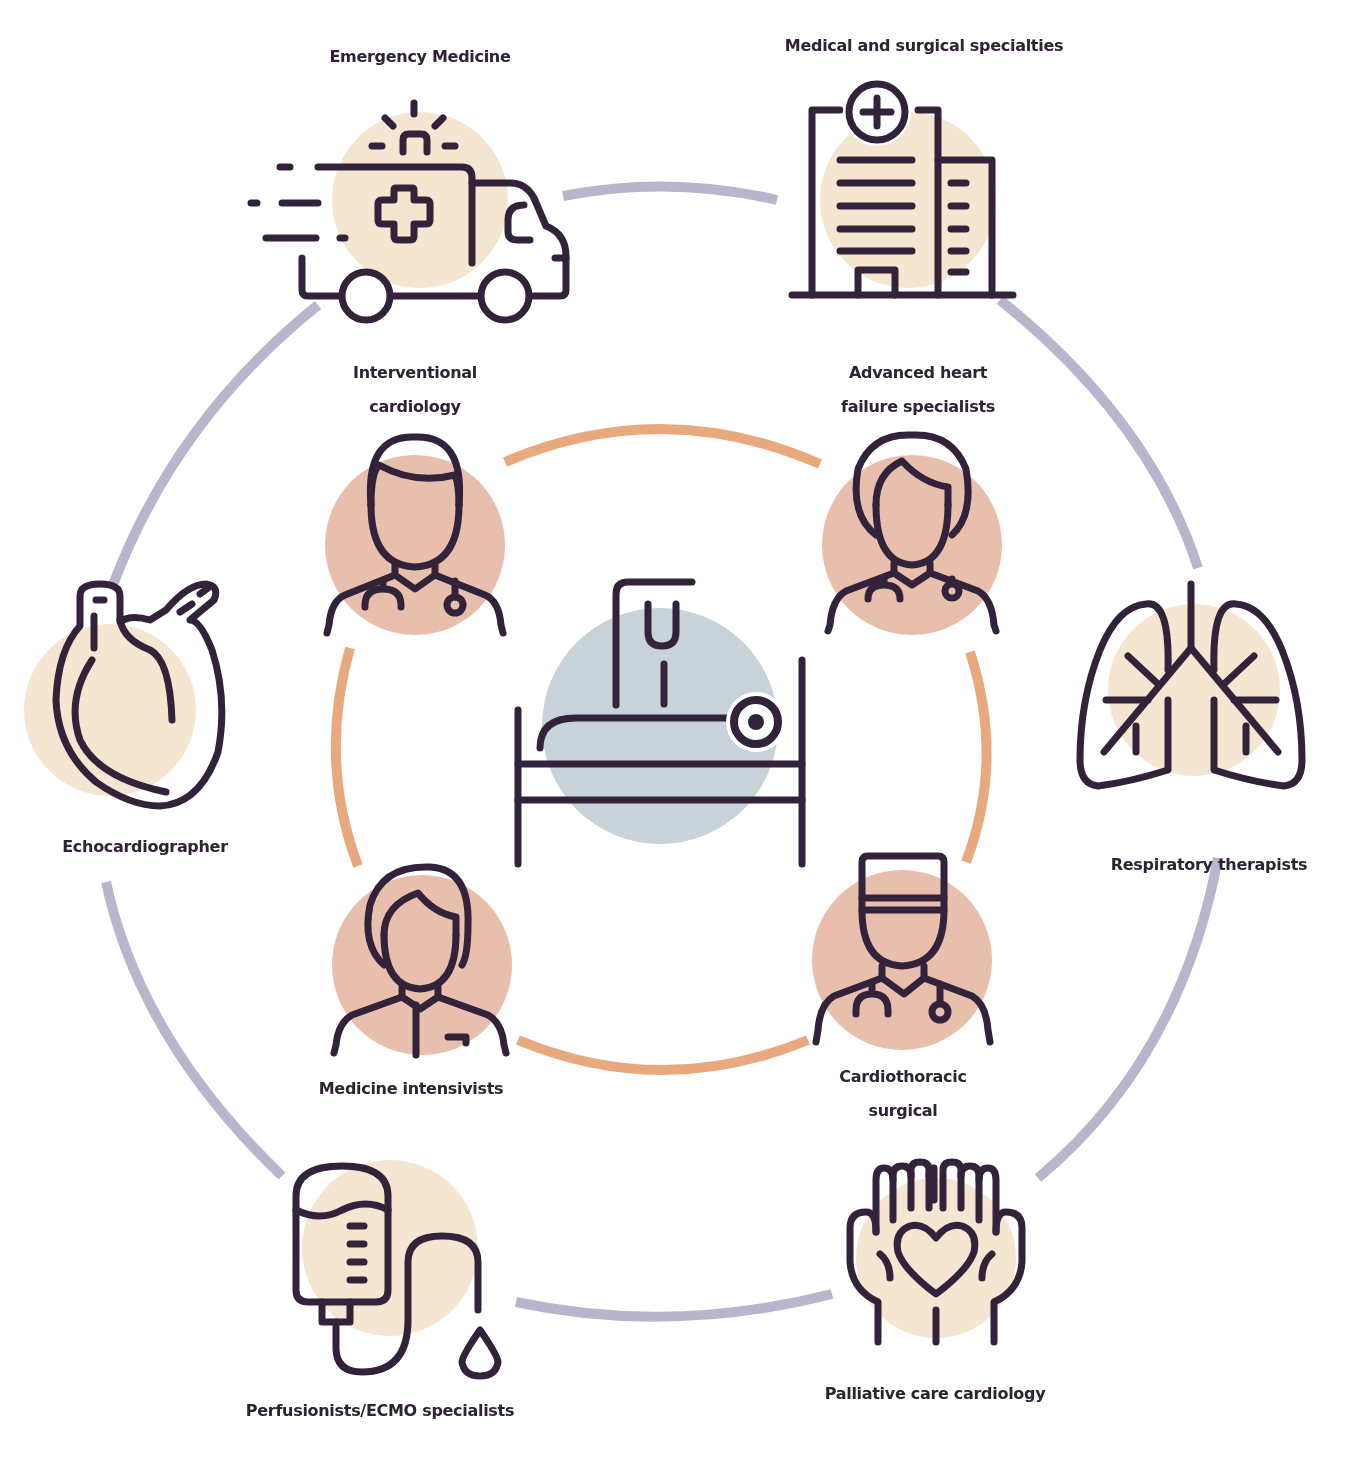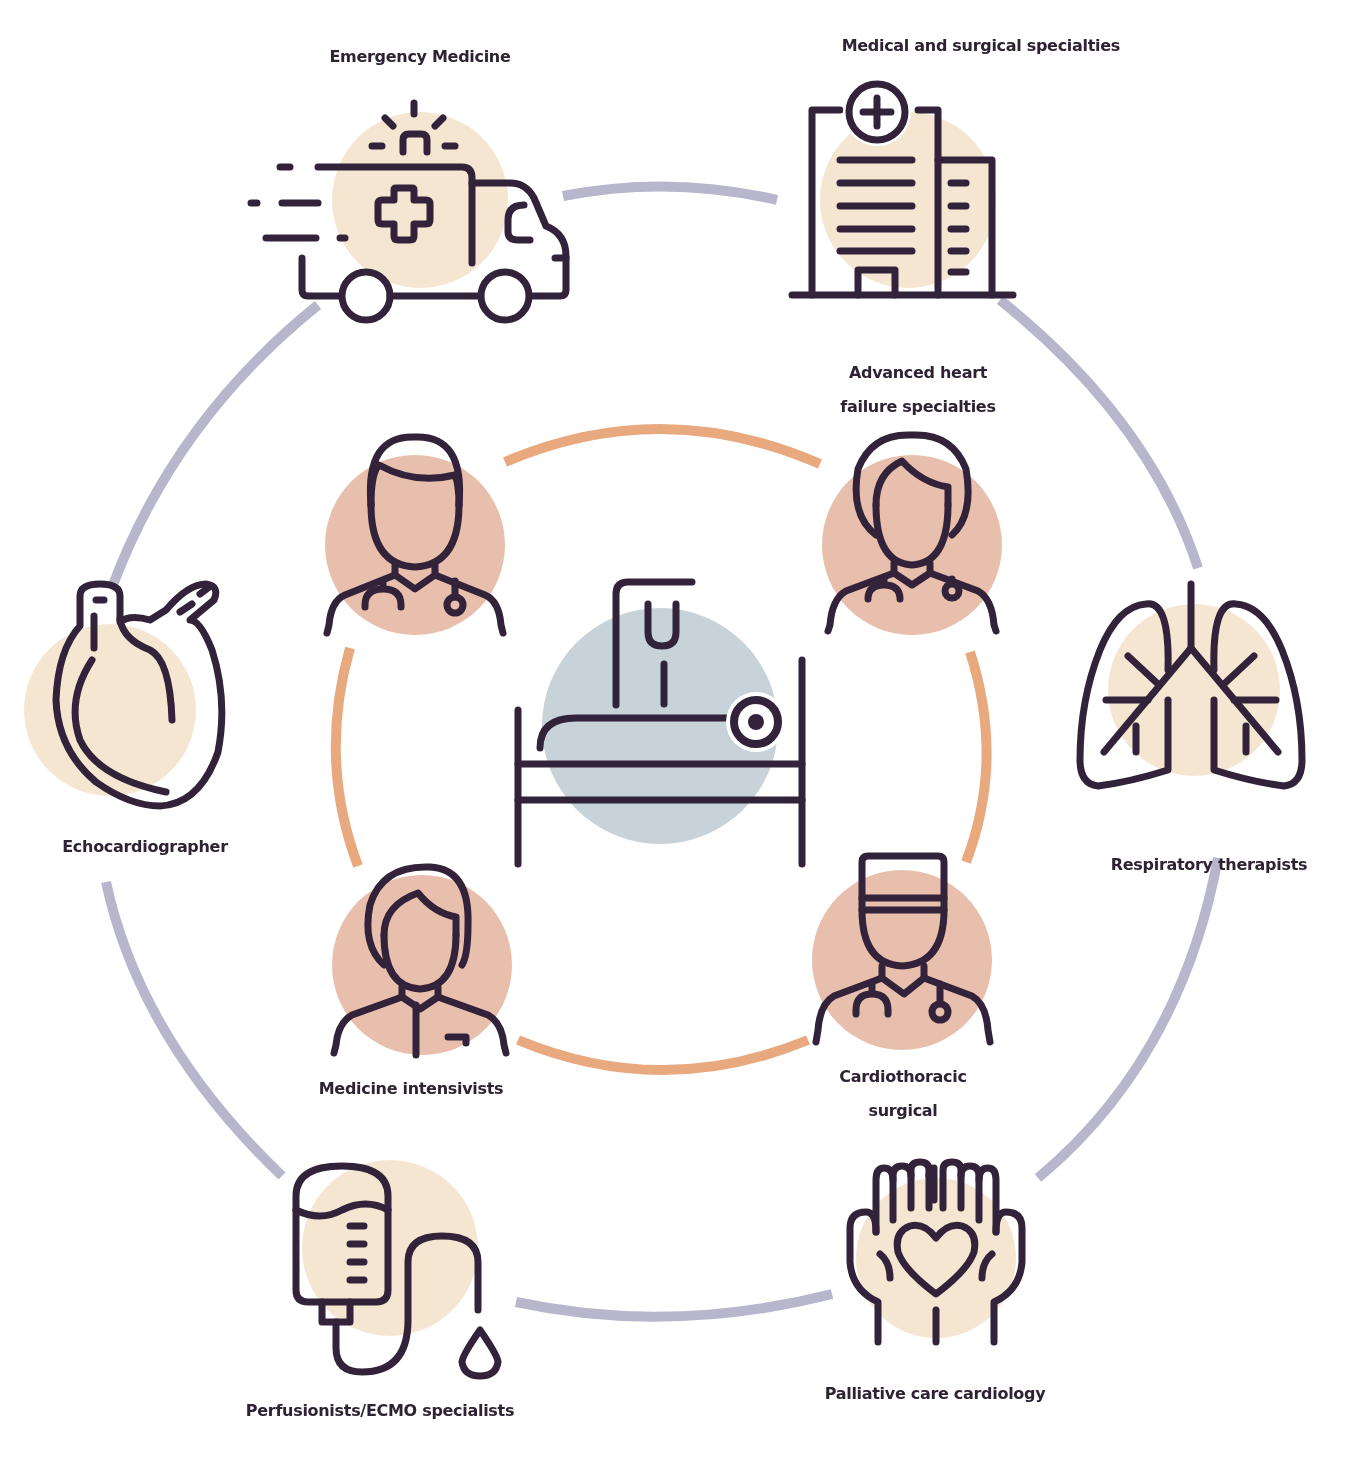--- a/index.html
+++ b/index.html
@@ -217,29 +217,33 @@
       <path d="M 92 660 Q 66 700 80 740 Q 98 778 166 792"></path>
       <path d="M 120 620 Q 124 640 150 650 Q 170 660 172 720"></path>
       <path d="M 200 594 L 208 588"></path>
       <path d="M 180 612 L 192 604"></path>
     </g>
   </g>
 </svg>
 
 
 <div class="label" style="left:270px; top:40px; width:300px;">Emergency Medicine</div>
-<div class="label" style="left:680px; top:29px; width:440px;text-align:right;">Medical and surgical specialties</div>
+<div class="label" style="left:704px; top:29px; width:440px;">Medical and surgical specialties</div>
 <div class="label" style="left:1040px; top:848px; width:314px;margin-left:12px;">Respiratory therapists</div>
 <div class="label" style="left:750px; top:1377px; width:370px;">Palliative care cardiology</div>
 <div class="label" style="left:165px; top:1394px; width:430px;">Perfusionists/ECMO specialists</div>
 <div class="label" style="left:5px; top:830px; width:280px;">Echocardiographer</div>
 
+<div class="label" style="left:290px; top:356px; width:250px;">
+  <div>Interventional</div>
+  <div>cardiology</div>
+</div>
 <div class="label" style="left:780px; top:356px; width:276px;text-align:center;">
   <div>Advanced heart</div>
-  <div>failure specialties</div>
+  <div>failure specialists</div>
 </div>
 <div class="label" style="left:270px; top:1072px; width:282px;">
   <div>Medicine intensivists</div>
 </div>
 <div class="label" style="left:780px; top:1060px; width:246px;text-align:center;">
   <div>Cardiothoracic</div>
   <div>surgical</div>
 </div>
 </div>
 

